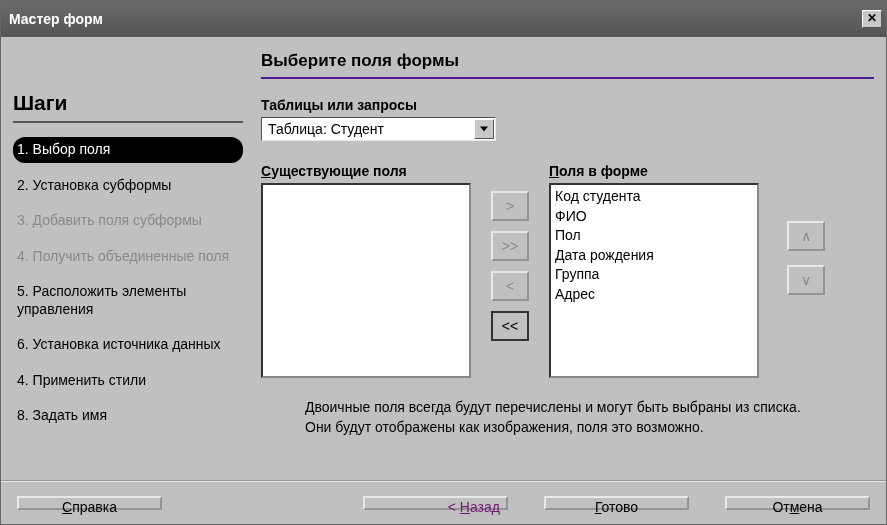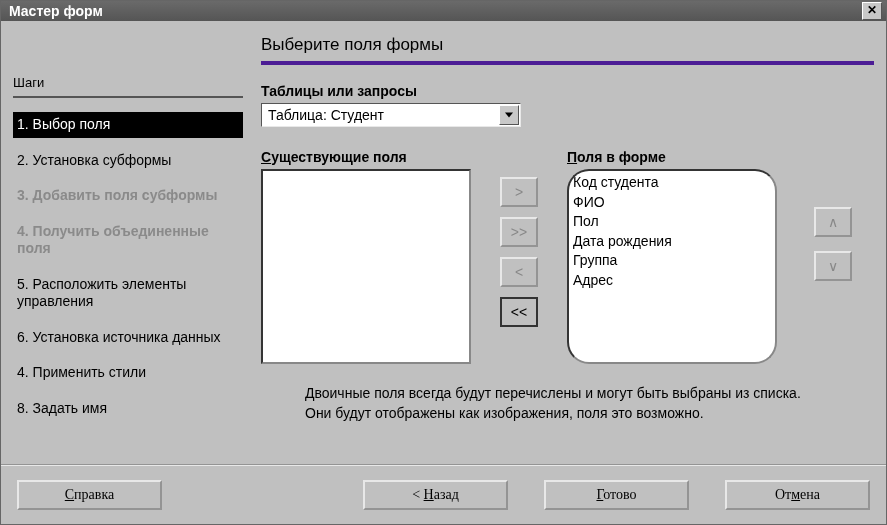--- a/index.html
+++ b/index.html
@@ -18,21 +18,21 @@
     background: #c0c0c0;
     border: 1px solid #666;
     display: flex;
     flex-direction: column;
   }
   .titlebar {
     background: linear-gradient(#6a6a6a, #555);
     color: #fff;
     font-weight: bold;
     font-size: 14px;
-    height: 20px;
+    height: 36px;
     display: flex;
     align-items: center;
     padding: 0 4px 0 8px;
   }
   .titlebar-spacer { flex: 1; }
   .close-btn {
     width: 20px; height: 18px;
     background: #c8c8c8;
     border: 1px solid #fff;
     border-right-color: #555; border-bottom-color: #555;
@@ -48,63 +48,63 @@
     display: flex;
     padding: 14px 12px 10px 12px;
     gap: 18px;
   }
   .sidebar {
     width: 230px;
     display: flex;
     flex-direction: column;
   }
   .steps-header {
-    font-size: 13px;
-    font-weight: normal;
+    font-size: 21px;
+    font-weight: bold;
     border-bottom: 2px solid #555;
     padding-bottom: 6px;
     margin-bottom: 14px;
     margin-top: 40px;
   }
   .step {
     padding: 4px 4px;
     margin-bottom: 10px;
     font-size: 14px;
     line-height: 1.25;
     cursor: pointer;
+    border-radius: 12px;
   }
   .step.active {
     background: #000;
     color: #fff;
   }
   .step.disabled {
     color: #8a8a8a;
     cursor: default;
-    font-weight: bold;
   }
   .main {
     flex: 1;
     display: flex;
     flex-direction: column;
   }
   .main-header {
     font-size: 17px;
-    font-weight: normal;
-    border-bottom: 4px solid #4c1d95;
+    font-weight: bold;
+    border-bottom: 2px solid #4c1d95;
     padding-bottom: 6px;
     margin-bottom: 18px;
   }
   .label-underline {
     font-size: 14px;
     margin-bottom: 4px;
     font-weight: bold;
   }
   .label-underline .ul { text-decoration: underline; }
   .combo {
-    width: 260px;
+    width: 235px;
     height: 24px;
     background: #fff;
     border: 1px solid #888;
     border-top-color: #555; border-left-color: #555;
     border-right-color: #e8e8e8; border-bottom-color: #e8e8e8;
     display: flex;
     align-items: center;
     padding-left: 6px;
     font-size: 14px;
     position: relative;
@@ -115,38 +115,38 @@
     right: 1px; top: 1px;
     width: 20px; height: 20px;
     background: #c8c8c8;
     border: 1px solid #fff;
     border-right-color: #555; border-bottom-color: #555;
     display: flex; align-items: center; justify-content: center;
   }
   .combo-btn svg { width: 8px; height: 6px; }
   .fields-area {
     display: flex;
-    gap: 29px;
+    gap: 20px;
     align-items: flex-start;
   }
   .col {
     display: flex;
     flex-direction: column;
   }
   .listbox {
     width: 210px;
     height: 195px;
     background: #fff;
     border: 2px inset #888;
     font-size: 14px;
     padding: 2px 4px;
     line-height: 1.4;
     overflow: hidden;
   }
-  .listbox.form-fields { width: 210px; border-radius: 22px; }
+  .listbox.form-fields { width: 210px; }
   .btn-stack {
     display: flex;
     flex-direction: column;
     gap: 10px;
     margin-top: 28px;
   }
   .btn-stack.reorder { margin-top: 58px; margin-left: 8px; gap: 14px; }
   .xfer-btn, .reorder-btn {
     width: 38px; height: 30px;
     background: #c0c0c0;
@@ -169,30 +169,31 @@
   }
   .footer {
     border-top: 2px groove #e8e8e8;
     padding: 14px 16px;
     display: flex;
     gap: 36px;
   }
   .footer .spacer { flex: 1; }
   .footer button {
     width: 145px;
-    height: 30px;
+    height: 14px;
     font-size: 14px;
     background: #c0c0c0;
     border: 2px outset #e8e8e8;
     cursor: pointer;
-    font-family: Liberation Serif, serif;
+    font-family: Liberation Sans, sans-serif;
   }
   .footer button.disabled {
-    color: #000000;
+    color: #701a75;
     cursor: default;
+    text-align: right;
   }
   .btn-ul { text-decoration: underline; }
   .list-item { white-space: nowrap; }
 </style>
 </head>
 <body>
 
 <div class="window">
   <div class="titlebar">
     <span>Мастер форм</span>

